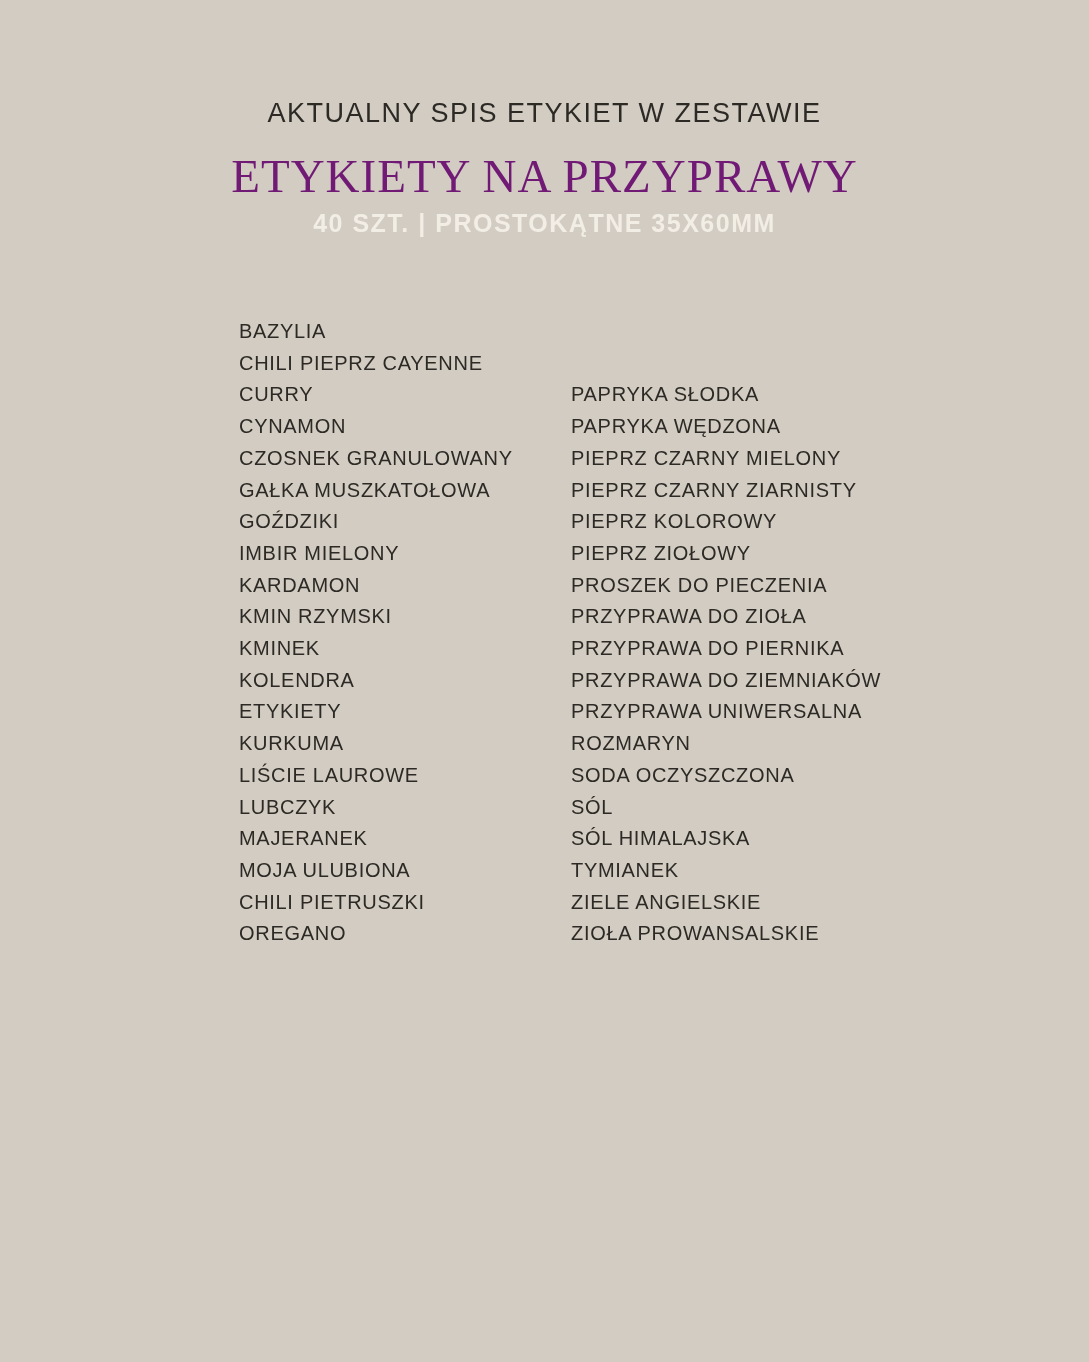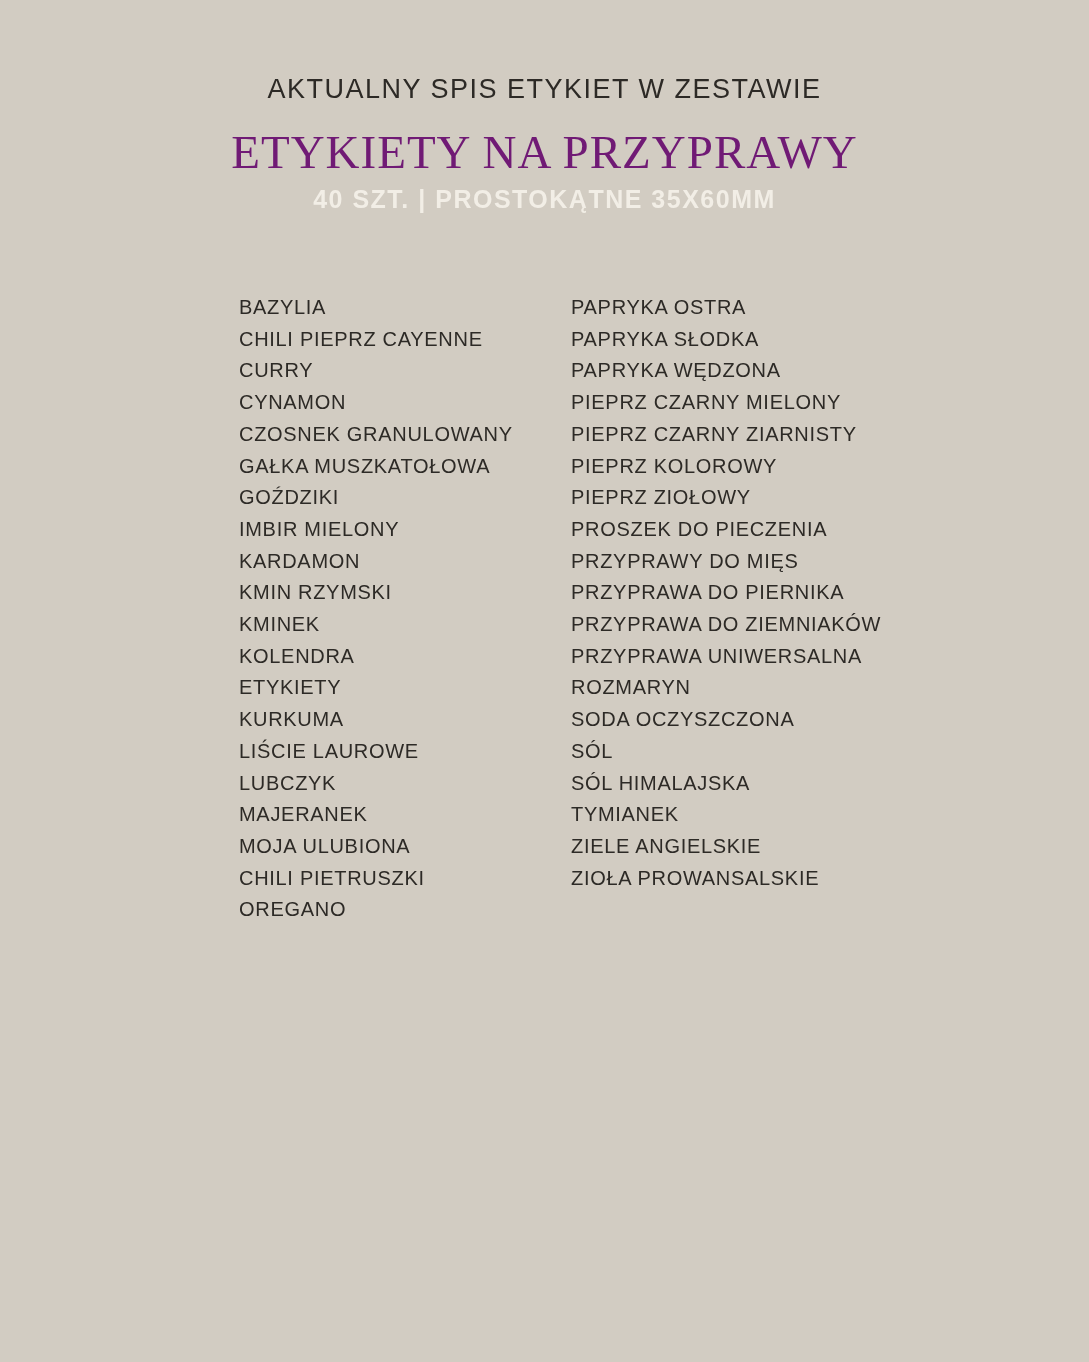--- a/index.html
+++ b/index.html
@@ -13,21 +13,21 @@
     overflow: hidden;
     font-family: "Liberation Sans", sans-serif;
     -webkit-font-smoothing: antialiased;
   }
   .page {
     width: 1089px;
     height: 1362px;
     position: relative;
   }
   .kicker {
-    padding-top: 76px;
+    padding-top: 100px;
     text-align: center;
     font-size: 27px;
     line-height: 1;
     letter-spacing: 1.5px;
     font-weight: 400;
     color: #2d2a26;
   }
   .title {
     margin-top: 26px;
     text-align: center;
@@ -44,21 +44,21 @@
     font-size: 25px;
     line-height: 1;
     letter-spacing: 1.5px;
     font-weight: 700;
     color: #f2eee6;
   }
   .columns {
     margin-top: 80px;
     margin-left: 239px;
     display: flex;
-    align-items: flex-start;
+    align-items: flex-end;
   }
   .col {
     display: block;
   }
   .col-left {
     width: 332px;
     flex: 0 0 332px;
   }
   .col-right {
     flex: 1 1 auto;
@@ -101,29 +101,28 @@
       <div class="list-item">KURKUMA</div>
       <div class="list-item">LIŚCIE LAUROWE</div>
       <div class="list-item">LUBCZYK</div>
       <div class="list-item">MAJERANEK</div>
       <div class="list-item">MOJA ULUBIONA</div>
       <div class="list-item">CHILI PIETRUSZKI</div>
       <div class="list-item">OREGANO</div>
     </div>
 
     <div class="col col-right">
-      <div class="list-item">PAPRYKA OSTRA</div>
       <div class="list-item">PAPRYKA SŁODKA</div>
       <div class="list-item">PAPRYKA WĘDZONA</div>
       <div class="list-item">PIEPRZ CZARNY MIELONY</div>
       <div class="list-item">PIEPRZ CZARNY ZIARNISTY</div>
       <div class="list-item">PIEPRZ KOLOROWY</div>
       <div class="list-item">PIEPRZ ZIOŁOWY</div>
       <div class="list-item">PROSZEK DO PIECZENIA</div>
-      <div class="list-item">PRZYPRAWY DO MIĘS</div>
+      <div class="list-item">PRZYPRAWA DO ZIOŁA</div>
       <div class="list-item">PRZYPRAWA DO PIERNIKA</div>
       <div class="list-item">PRZYPRAWA DO ZIEMNIAKÓW</div>
       <div class="list-item">PRZYPRAWA UNIWERSALNA</div>
       <div class="list-item">ROZMARYN</div>
       <div class="list-item">SODA OCZYSZCZONA</div>
       <div class="list-item">SÓL</div>
       <div class="list-item">SÓL HIMALAJSKA</div>
       <div class="list-item">TYMIANEK</div>
       <div class="list-item">ZIELE ANGIELSKIE</div>
       <div class="list-item">ZIOŁA PROWANSALSKIE</div>

